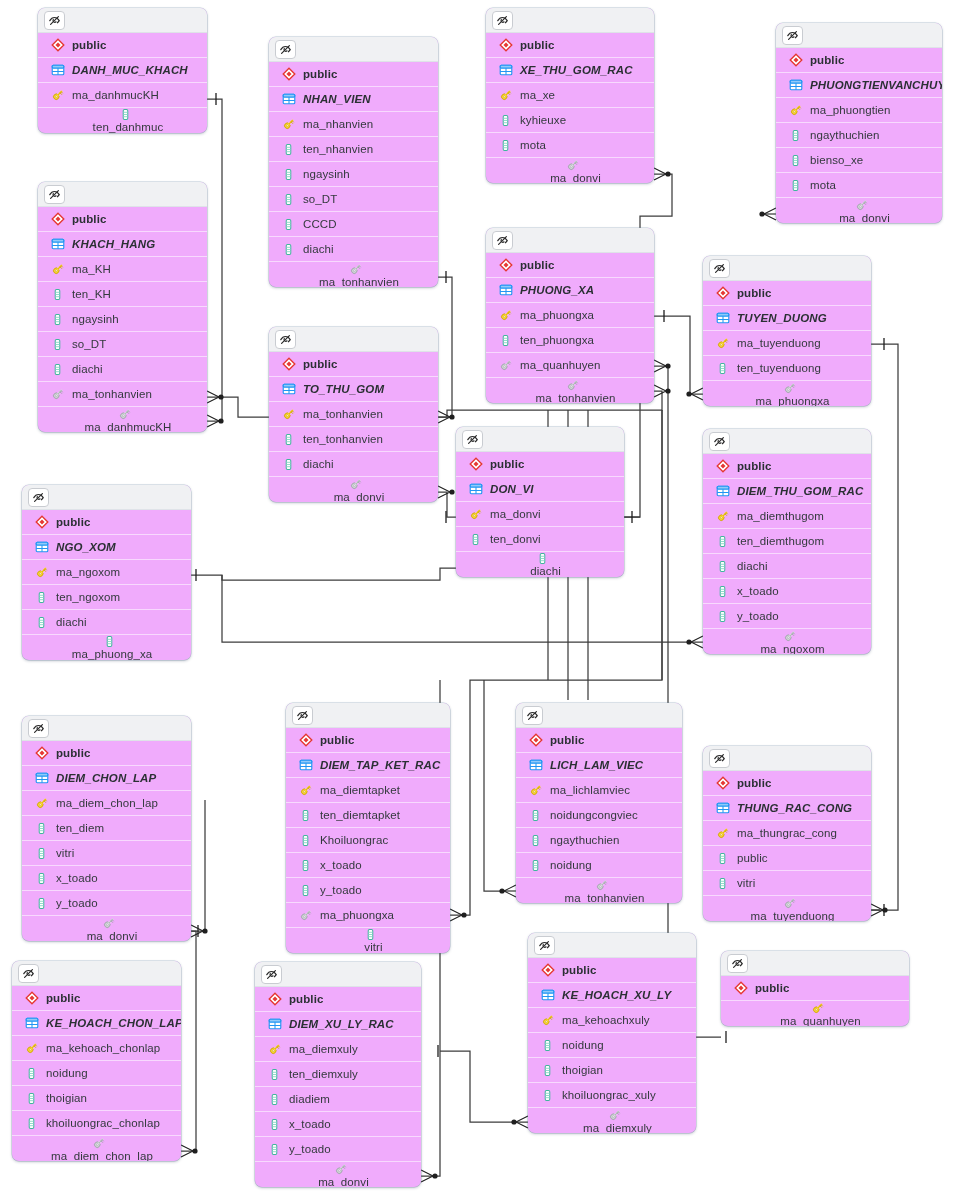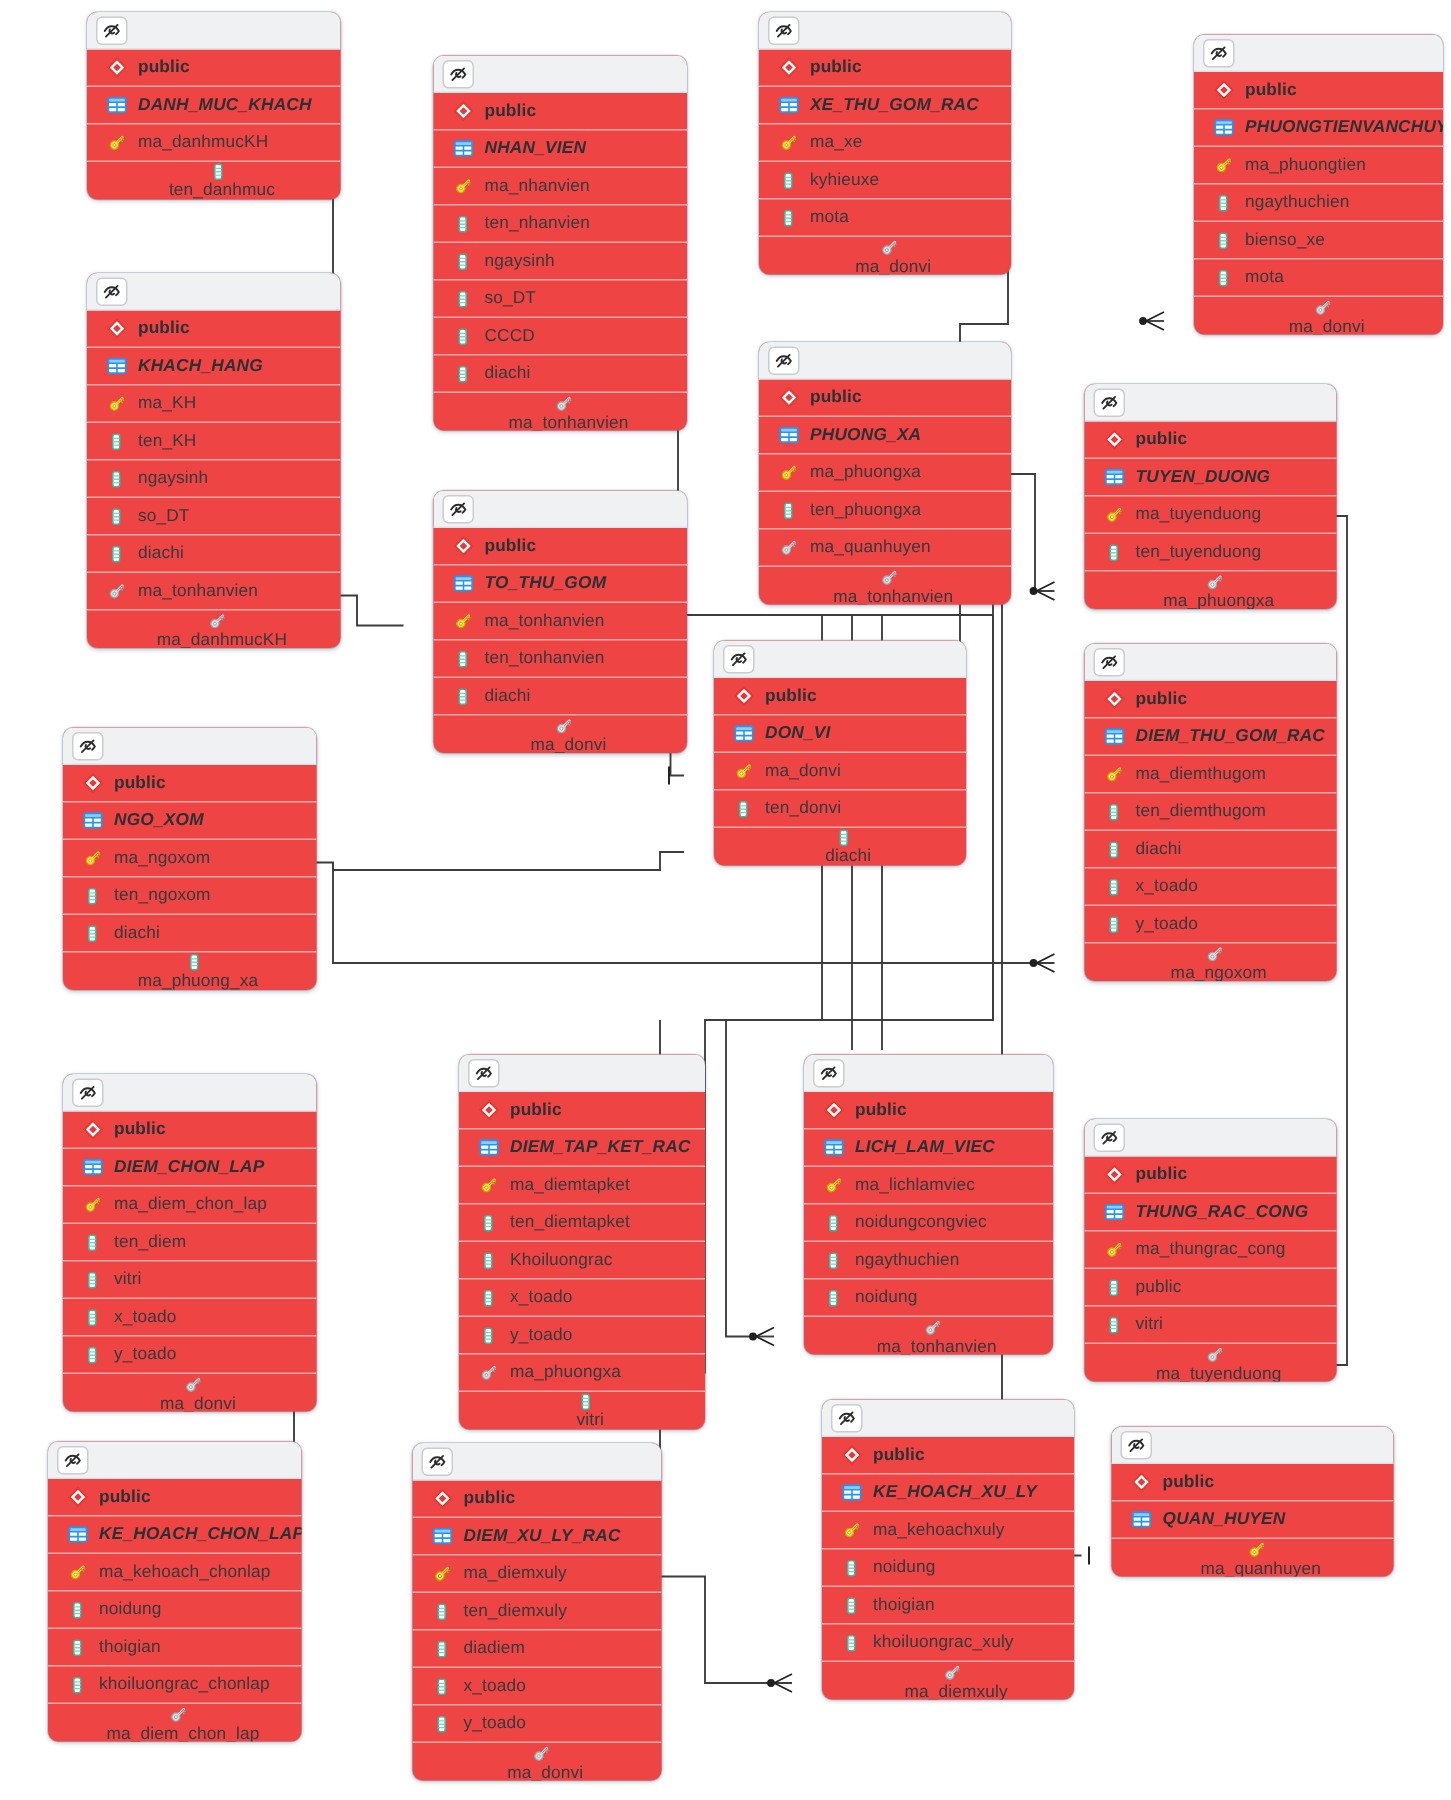--- a/index.html
+++ b/index.html
@@ -23,26 +23,25 @@
     left: 0;
     top: 0;
     width: 967px;
     height: 1200px;
     pointer-events: none;
     z-index: 1;
   }
   .node {
     position: absolute;
     z-index: 2;
-    background: #ef4444;
+    background: #f0abfc;
     border-radius: 7px;
     box-shadow: 0 1px 3px rgba(20,40,70,0.28), 0 0 0 0.5px rgba(120,150,180,0.45);
     overflow: hidden;
     box-sizing: border-box;
-    margin-left: 20px;
   }
   .node-toolbar {
     height: 25px;
     background: #f0f1f3;
     border-bottom: 1px solid #dfe3e8;
     display: flex;
     align-items: center;
     padding-left: 6px;
     box-sizing: border-box;
   }
@@ -1939,32 +1938,20 @@
           <span class="ico">
             <svg width="14" height="14" viewBox="0 0 16 16" xmlns="http://www.w3.org/2000/svg">
               <g>
                 <path d="M8 1.4 14.6 8 8 14.6 1.4 8Z" fill="#ffffff" stroke="#e53935" stroke-width="1.6"></path>
                 <path d="M8 5.1 10.9 8 8 10.9 5.1 8Z" fill="#e53935"></path>
               </g>
             </svg>
           </span>
           <span class="lbl">public</span>
         </div>
-        <div class="row table-row">
-          <span class="ico">
-            <svg width="14" height="14" viewBox="0 0 16 16" xmlns="http://www.w3.org/2000/svg">
-              <g>
-                <rect x="1.4" y="2.6" width="13.2" height="10.8" rx="1.2" fill="#ffffff" stroke="#2196f3" stroke-width="1.3"></rect>
-                <rect x="1.4" y="2.6" width="13.2" height="3.3" rx="1.2" fill="#90caf9" stroke="#2196f3" stroke-width="1.3"></rect>
-                <path d="M8 5.9v7.5M1.4 9.6h13.2" stroke="#2196f3" stroke-width="1.2"></path>
-              </g>
-            </svg>
-          </span>
-          <span class="lbl">QUAN_HUYEN</span>
-        </div>
         <div class="row col-row">
           <span class="ico">
             <svg width="14" height="14" viewBox="0 0 16 16" xmlns="http://www.w3.org/2000/svg">
               <g transform="rotate(-45 8 8)">
                 <circle cx="5.2" cy="8" r="3.1" fill="#ffd93b" stroke="#c9a400" stroke-width="1"></circle>
                 <circle cx="5.2" cy="8" r="1.1" fill="#ffffff" stroke="#c9a400" stroke-width="0.7"></circle>
                 <path d="M8.1 8h5.6" stroke="#ffd93b" stroke-width="2.1" stroke-linecap="round"></path>
                 <path d="M8.1 8h5.6" stroke="#c9a400" stroke-width="0.7" fill="none"></path>
                 <path d="M11.4 8v2.4M13.2 8v1.9" stroke="#c9a400" stroke-width="1" stroke-linecap="round"></path>
               </g>

